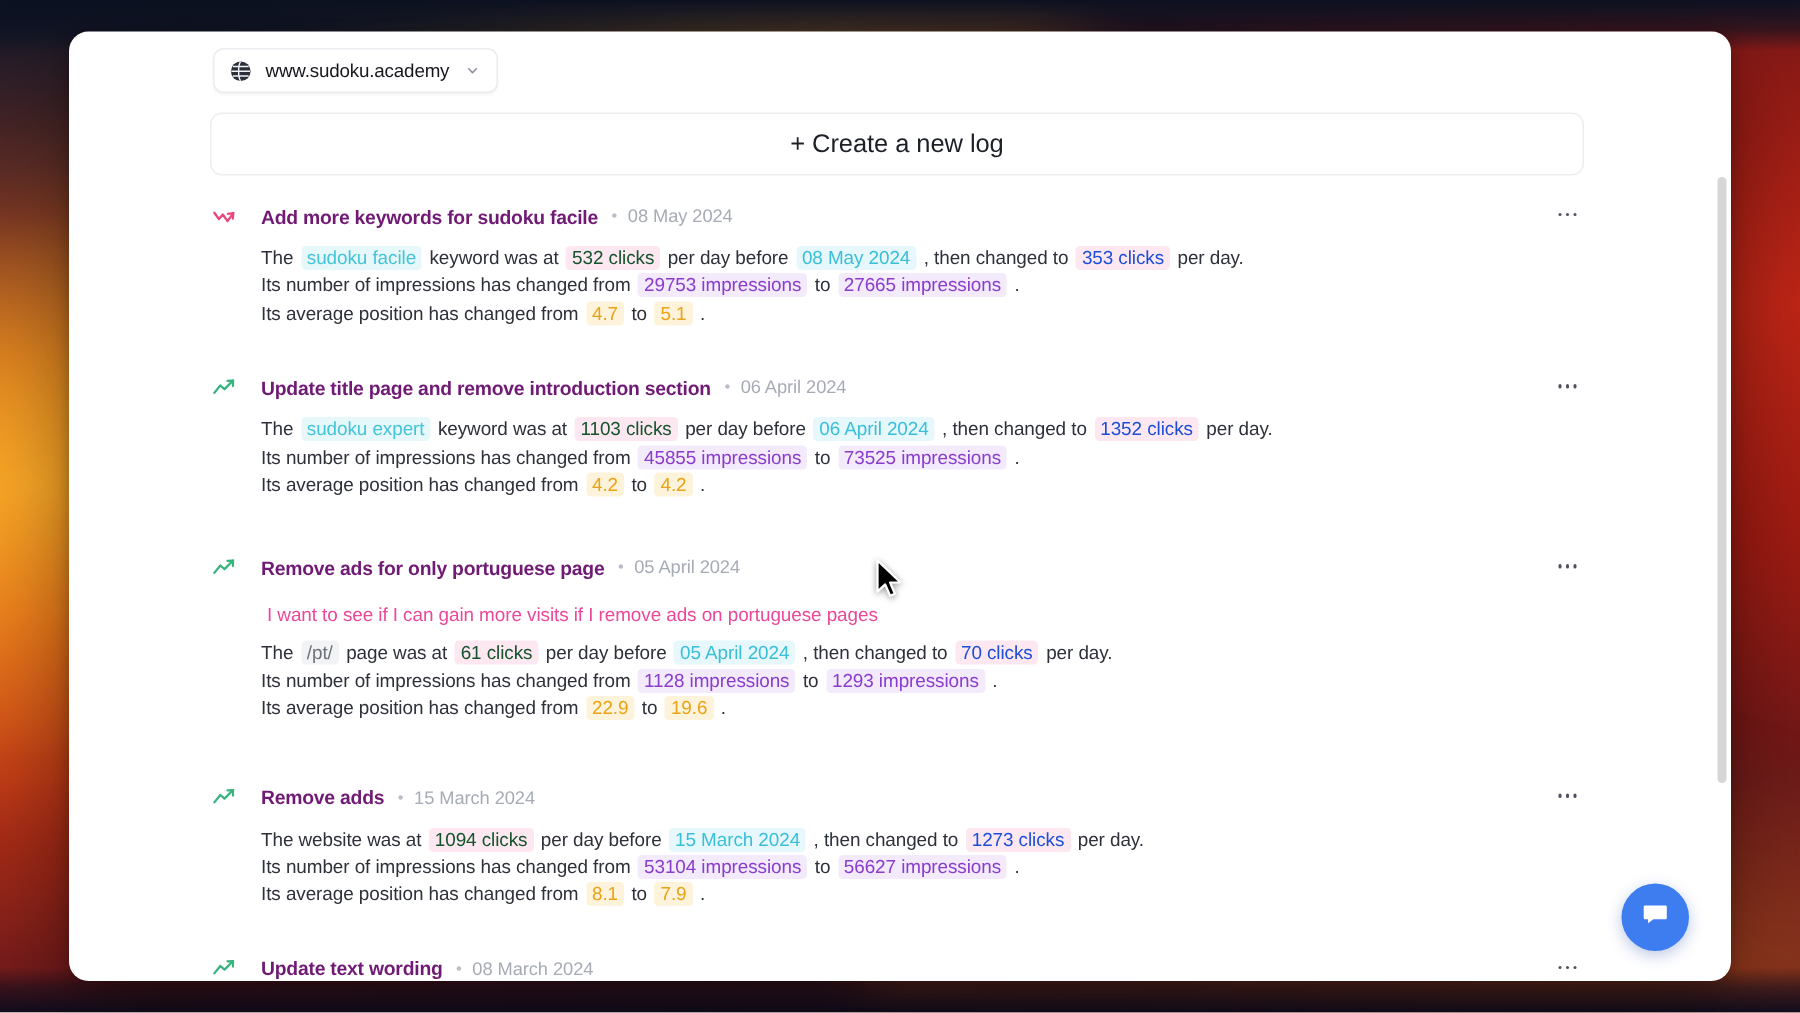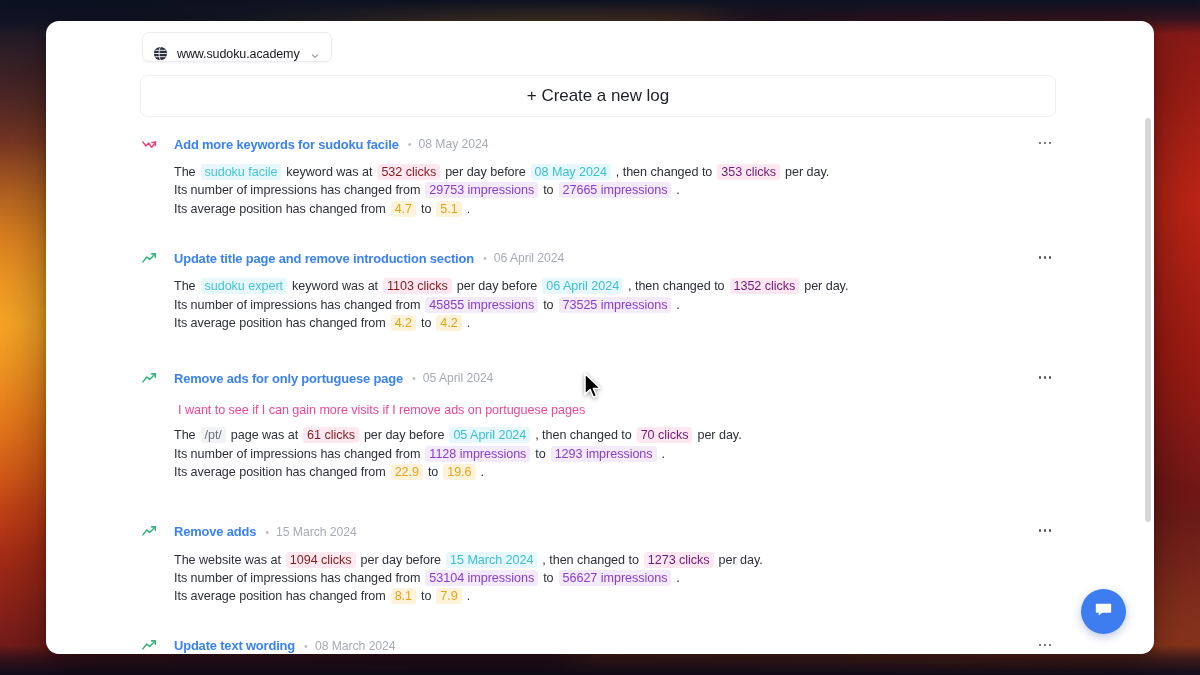--- a/index.html
+++ b/index.html
@@ -73,21 +73,21 @@
     padding: 0;
     overflow: hidden;
   }
 
   
   .site-pill {
     position: absolute;
     left: 96px;
     top: 11px;
     display: flex;
-    align-items: flex-end;
+    align-items: center;
     gap: 9px;
     height: 30px;
     padding: 0 11px 0 10px;
     background: #ffffff;
     border: 1px solid #ebecef;
     border-radius: 7px;
     box-shadow: 0 1px 2px rgba(16,24,40,0.05);
   }
   .site-pill .favicon {
     width: 15px; height: 15px;
@@ -138,21 +138,21 @@
   }
   .trend-icon {
     position: absolute;
     left: 0px;
     width: 18px; height: 18px;
     display: inline-flex; align-items: center; justify-content: center;
   }
   .log-title {
     font-size: 12.9px;
     font-weight: bold;
-    color: #3b82f6;
+    color: #701a75;
     letter-spacing: -0.15px;
     margin-left: 34px;
   }
   .dot-sep { color: #b9bdc6; font-size: 11px; margin: 0 1px 0 3px; }
   .log-date {
     font-size: 12.2px;
     color: #a7abb5;
     letter-spacing: -0.05px;
   }
   .kebab {
@@ -186,22 +186,22 @@
     white-space: nowrap;
   }
 
   
   .chip {
     border-radius: 3px;
     padding: 1px 4px;
     margin: 0 1.5px;
     white-space: nowrap;
   }
-  .chip-click   { color: #7f1d1d; background: #fde8f1; }
-  .chip-click-2 { color: #701a75; background: #fde8f2; }
+  .chip-click   { color: #14532d; background: #fde8f1; }
+  .chip-click-2 { color: #1d4ed8; background: #fde8f2; }
   .chip-imp     { color: #8a3ccd; background: #f3ebfb; }
   .chip-date    { color: #3bbfd8; background: #e6f8fb; }
   .chip-key     { color: #45c3d8; background: #e7f8fb; }
   .chip-pos     { color: #e8a318; background: #fdf3da; }
   .chip-page    { color: #6f737c; background: #f2f3f5; }
 
   
   .scrollbar-track {
     position: absolute;
     right: 3px;

